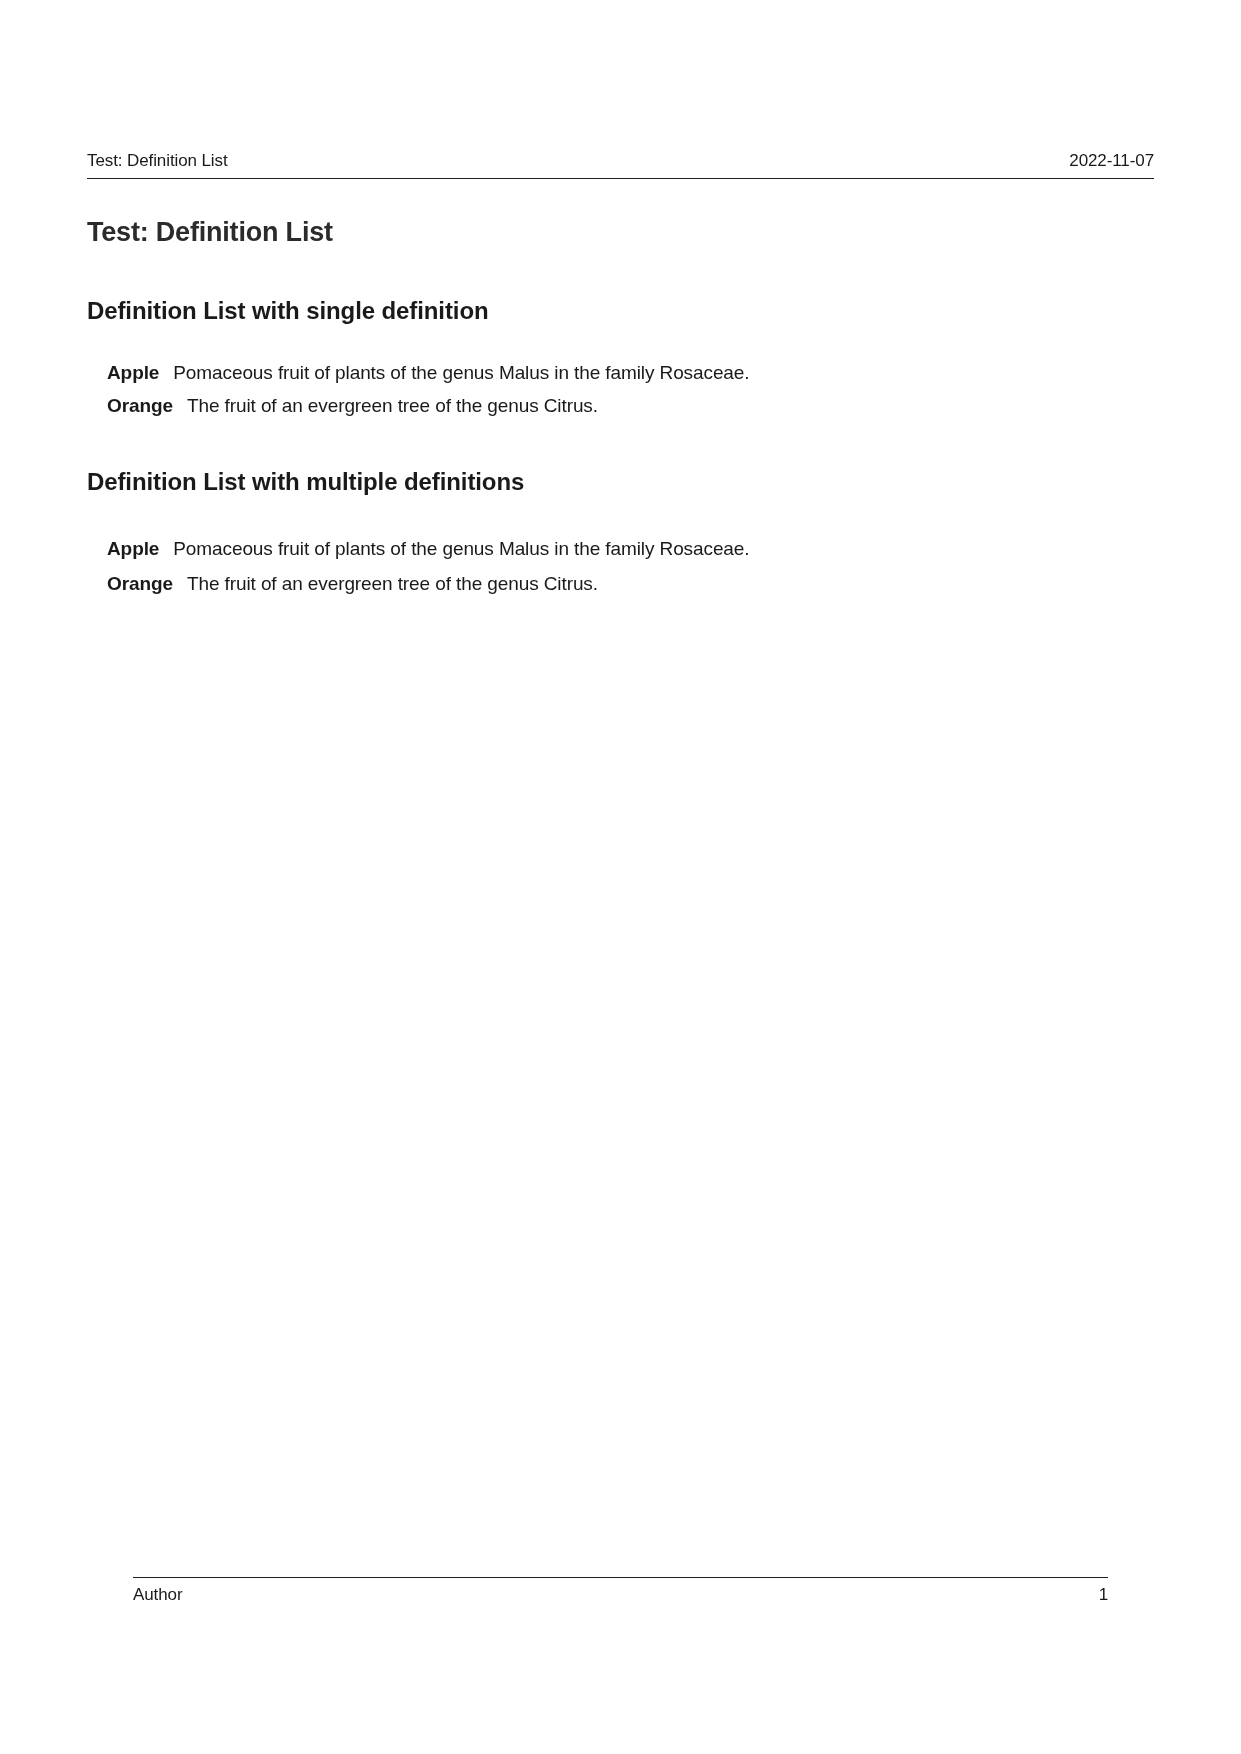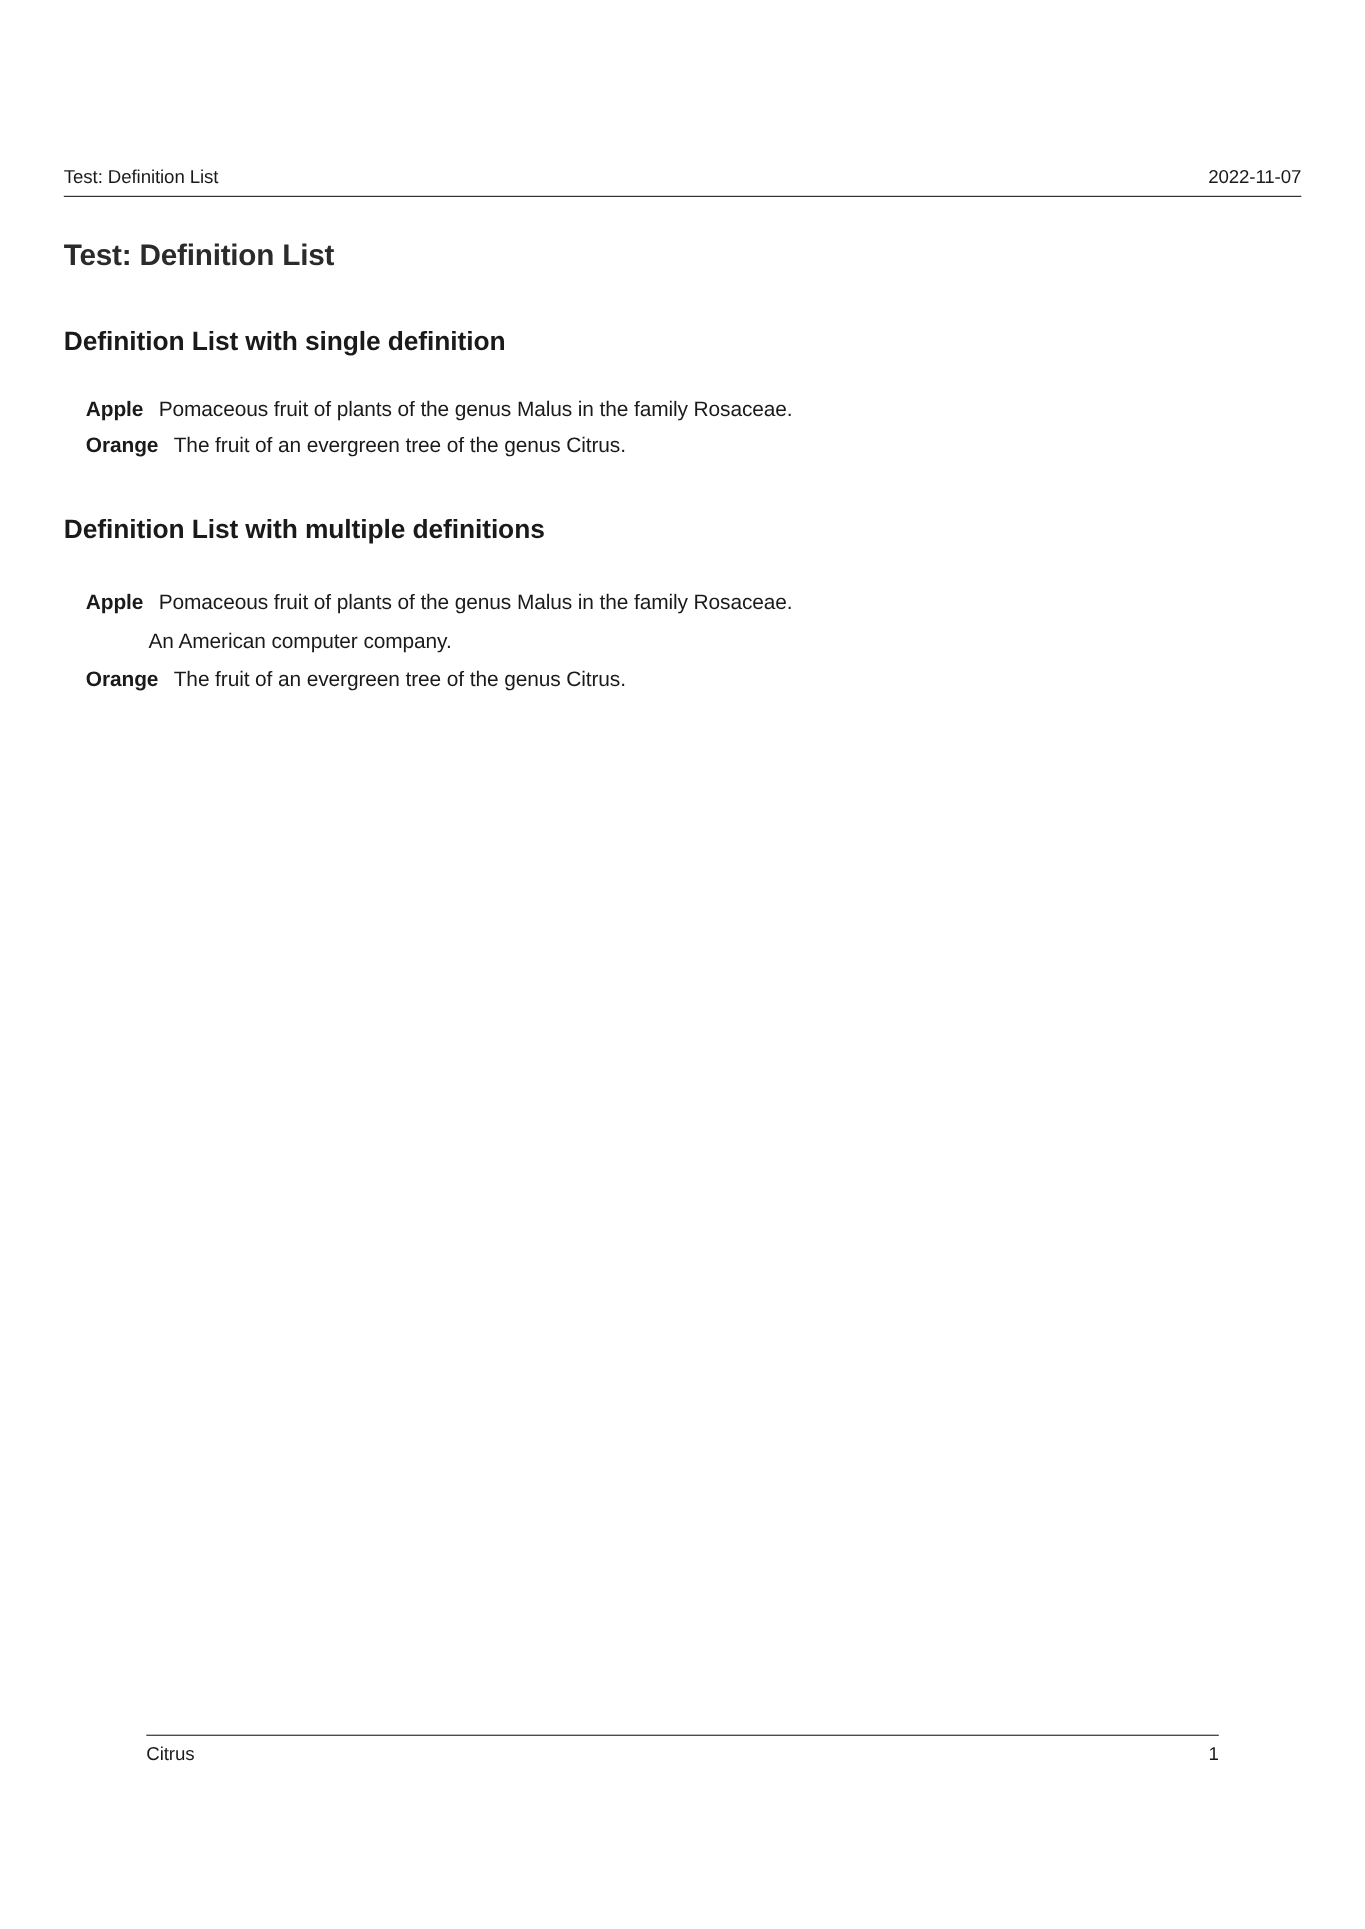--- a/index.html
+++ b/index.html
@@ -11,21 +11,21 @@
     color: #1a1a1a;
     position: relative;
     overflow: hidden;
   }
   .page {
     position: relative;
     width: 1241px;
     height: 1754px;
     background: #ffffff;
   }
-  .margins { padding: 0 58px; }
+  .margins { padding: 0 87px; }
 
   
   .doc-header {
     display: flex;
     justify-content: space-between;
     align-items: baseline;
     padding-top: 151px;
     padding-bottom: 7px;
     border-bottom: 1.5px solid #1f1f1f;
     font-size: 17px;
@@ -111,29 +111,28 @@
     </div>
 
     <div class="section section-2">
       <h2 class="section-heading">Definition List with multiple definitions</h2>
 
       <div class="def-list">
         <div class="def-item">
           <div class="def-line first">
             <span class="def-term">Apple</span><span>Pomaceous fruit of plants of the genus Malus in the family Rosaceae.</span>
           </div>
-          <div class="def-line cont">An American computer company.</div>
         </div>
         <div class="def-item">
           <div class="def-line first">
             <span class="def-term">Orange</span><span>The fruit of an evergreen tree of the genus Citrus.</span>
           </div>
         </div>
       </div>
     </div>
 
   </div>
 
   <div class="doc-footer">
-    <span>Citrus</span>
+    <span>Author</span>
     <span>1</span>
   </div>
 </div>
 
 </body></html>

